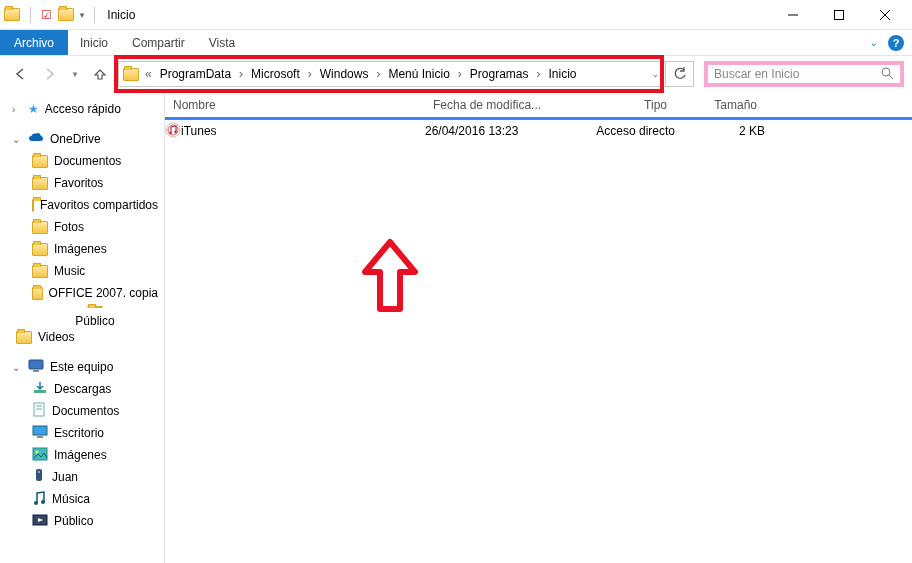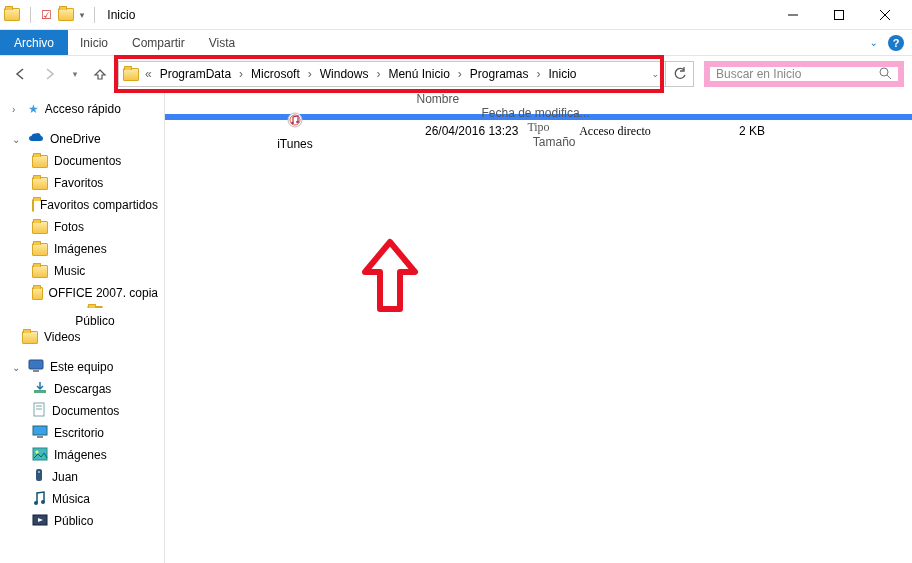--- a/index.html
+++ b/index.html
@@ -15,34 +15,34 @@
   .menubar .item { padding:0 12px; display:flex; align-items:center; color:#444; }
   .menubar .right { margin-left:auto; display:flex; align-items:center; padding-right:8px; gap:10px; }
   .navrow { height:36px; display:flex; align-items:center; padding:4px 8px; gap:6px; }
   .nav-arrow { width:24px; height:24px; display:flex; align-items:center; justify-content:center; color:#606060; }
   .addr-wrap { flex:1; position:relative; display:flex; align-items:center; }
   .address { flex:1; height:26px; border:1px solid #c8c8c8; display:flex; align-items:center; padding:0 4px; gap:2px; overflow:hidden; }
   .address .crumb { padding:2px 4px; white-space:nowrap; }
   .address .chev { color:#666; padding:0 2px; }
   .addr-highlight { position:absolute; border:4px solid #e81123; left:-4px; top:-6px; right:30px; bottom:-6px; pointer-events:none; }
   .refresh { width:28px; height:26px; border:1px solid #c8c8c8; border-left:none; display:flex; align-items:center; justify-content:center; }
-  .search { width:200px; height:26px; border:6px solid #f9a8d4; margin-left:4px; display:flex; align-items:center; padding:0 6px; color:#888; position:relative; }
+  .search { width:200px; height:26px; border:4px solid #f9a8d4; margin-left:4px; display:flex; align-items:center; padding:0 6px; color:#888; position:relative; }
   .search .mag { margin-left:auto; }
   .body { display:flex; height:calc(563px - 30px - 26px - 36px); }
   .sidebar { width:165px; border-right:1px solid #e5e5e5; padding:6px 0; overflow:hidden; }
   .sidebar .node { display:flex; align-items:center; padding:2px 6px 2px 16px; gap:6px; white-space:nowrap; height:22px; }
   .sidebar .node.top { font-weight:normal; padding-left:12px; }
   .sidebar .node .exp { width:10px; color:#666; font-size:10px; }
   .sidebar .spacer { height:8px; }
   .content { flex:1; position:relative; }
-  .cols { display:flex; height:28px; align-items:center; border-bottom:6px solid #3b82f6; color:#555;flex-direction:column; }
+  .cols { display:flex; height:28px; align-items:center; border-bottom:3px solid #3b82f6; color:#555; }
   .cols div { padding:0 8px; }
-  .c-name{width:260px;} .c-date{width:130px;} .c-type{width:120px;text-align:center;font-family:Liberation Serif, serif;} .c-size{width:90px;text-align:right;}
+  .c-name{width:260px;} .c-date{width:130px;} .c-type{width:120px;text-align:right;} .c-size{width:90px;text-align:right;}
   .row { display:flex; align-items:center; height:22px; }
-  .row .c-name{display:flex;align-items:center;gap:6px;flex-direction:column;}
+  .row .c-name{display:flex;align-items:center;}
   .folder-ico { width:16px; height:13px; background:linear-gradient(#ffe9a6,#f5c648); border:1px solid #d9a820; border-radius:1px; position:relative; display:inline-block;}
   .folder-ico:before{content:"";position:absolute;top:-3px;left:0;width:6px;height:3px;background:#f5c648;border:1px solid #d9a820;border-bottom:none;border-radius:1px 1px 0 0;}
   .arrow-annot { position:absolute; left:195px; top:145px; pointer-events:none; }
   .help-circle{width:16px;height:16px;border-radius:50%;background:#1979ca;color:#fff;display:flex;align-items:center;justify-content:center;font-size:11px;font-weight:bold;}
 </style>
 </head>
 <body>
 
 <div class="titlebar">
   <div class="qat">
@@ -179,21 +179,21 @@
           <span>Music</span>
         </div>
         <div class="node" style="padding-left: 32px;">
           <span class="folder-ico"></span>
           <span>OFFICE 2007. copia</span>
         </div>
         <div class="node" style="padding-left: 32px; flex-direction: column;">
           <span class="folder-ico"></span>
           <span>Público</span>
         </div>
-        <div class="node" style="padding-left: 22px;">
+        <div class="node" style="padding-left: 16px;">
           <span class="folder-ico"></span>
           <span>Videos</span>
         </div>
       </div>
     <div class="spacer"></div>
     <div class="node top">
       <span class="exp">⌄</span>
       <span><svg width="16" height="14">
             <rect x="1" y="1" width="14" height="9" rx="1" fill="#3a76c4" stroke="#254f86"></rect>
             <rect x="5" y="11" width="6" height="2" fill="#888"></rect>

